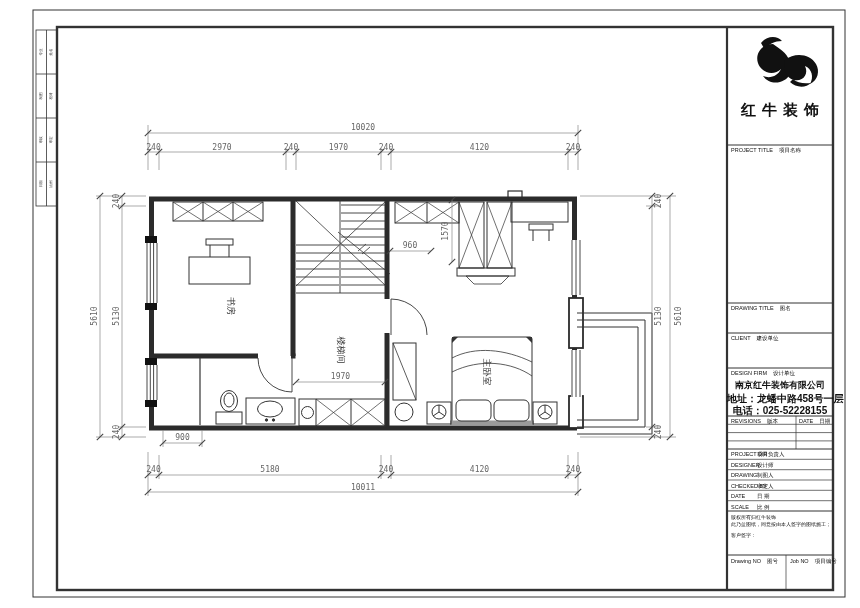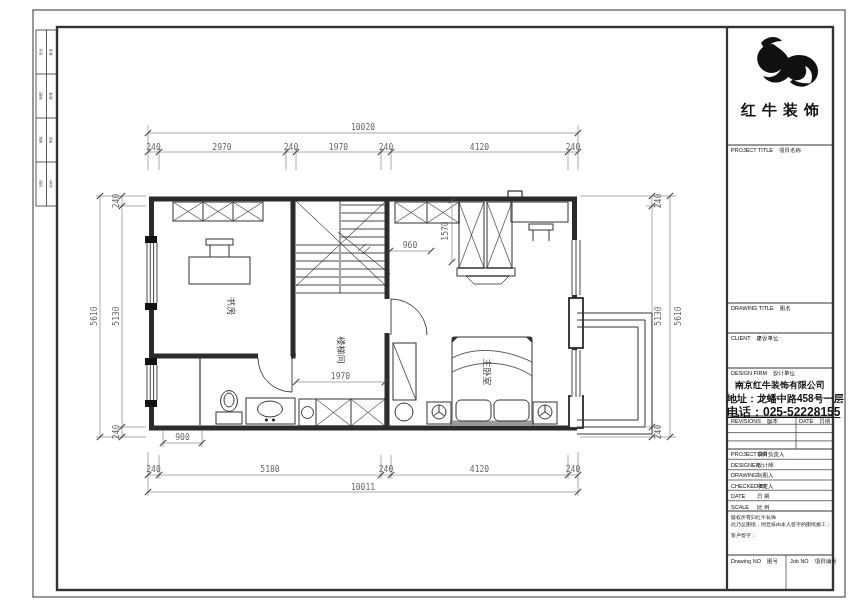--- a/index.html
+++ b/index.html
@@ -391,21 +391,21 @@
 </div>
 <div class="tb-text f55" style="left:731px;top:335px;">
   <span>CLIENT</span><span class="cnpad">建设单位</span>
 </div>
 <div class="tb-text f55" style="left:731px;top:370px;">
   <span>DESIGN FIRM</span><span class="cnpad">设计单位</span>
 </div>
 
 <div class="tb-text center bold" style="top:379px;font-size:9px;">南京红牛装饰有限公司</div>
 <div class="tb-text center bold" style="top:392px;font-size:10px;">地址：龙蟠中路458号一层</div>
-<div class="tb-text center bold" style="top:404px;font-size:12px;text-decoration:underline;">电话：025-52228155</div>
+<div class="tb-text center bold" style="top:404px;font-size:10px;">电话：025-52228155</div>
 
 <div class="tb-text f55" style="left:731px;top:417.5px;">
   <span>REVISIONS</span><span class="cnpad">版本</span>
 </div>
 <div class="tb-text f55" style="left:799px;top:417.5px;">
   <span>DATE</span><span class="cnpad">日期</span>
 </div>
 
 <div class="tb-text f55" style="left:731px;top:451px;">
   <span>PROJECT DIR</span></div>

